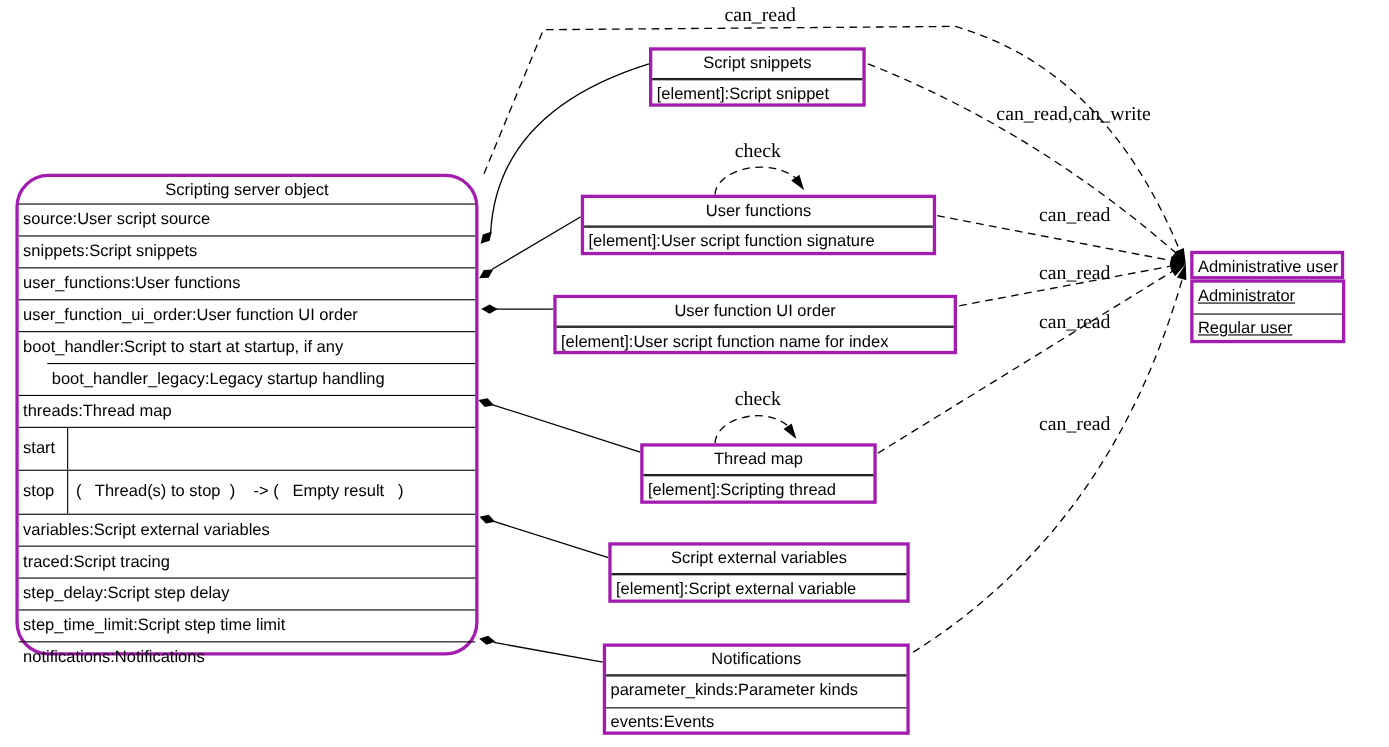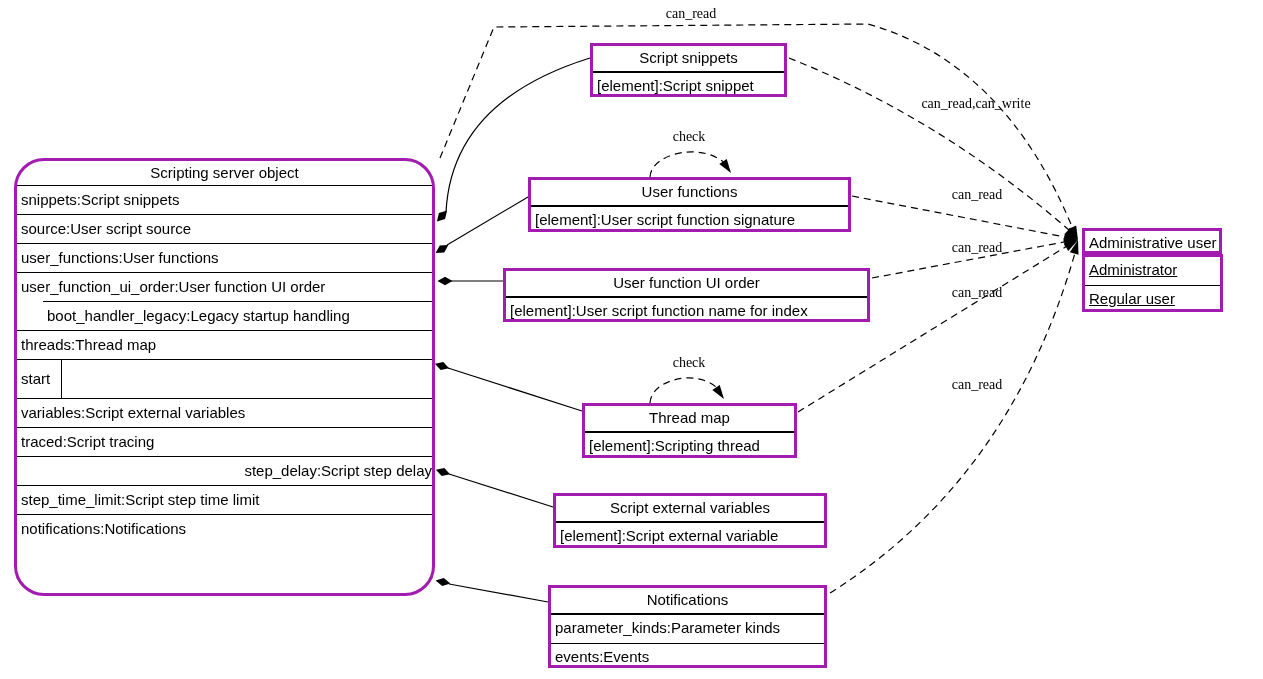--- a/index.html
+++ b/index.html
@@ -39,21 +39,21 @@
     width:45px;flex:0 0 45px;
     border-right:1px solid #000;
     padding-left:4px;box-sizing:border-box;
   }
   .mrow .msig{padding-left:7px;white-space:pre;overflow:hidden;}
   .edge-label{
     position:absolute;
     z-index:2;
     transform:translate(-50%,-50%);
     font-family:"Liberation Serif",serif;
-    font-size:14px;
+    font-size:18px;
     white-space:nowrap;
   }
 </style>
 </head>
 <body>
 
 <div class="canvas">
 
   <svg class="edges" width="1263" height="679" viewBox="0 0 1263 679">
     <g stroke="#000" stroke-width="1.2" fill="none">
@@ -93,32 +93,37 @@
       <polygon points="1078,240 1068.3,251.1 1063.7,243.4"></polygon>
       <polygon points="1078,240 1078.5,254.7 1069.8,252.2"></polygon>
 
       <polygon points="731,173 719.3,164.1 726.7,158.9"></polygon>
       <polygon points="724,399 712.3,390.1 719.7,384.9"></polygon>
     </g>
   </svg>
 
   <div class="node" style="left:14px;top:158px;width:421px;height:438px;border-radius:30px;">
     <div class="title" style="height:24px;line-height:24px;">Scripting server object</div>
+    <div class="row" style="height:28px;line-height:27px;">source:User script source</div>
     <div class="row" style="height:28px;line-height:27px;">snippets:Script snippets</div>
-    <div class="row" style="height:28px;line-height:27px;">source:User script source</div>
     <div class="row" style="height:28px;line-height:27px;">user_functions:User functions</div>
     <div class="row" style="height:28px;line-height:27px;">user_function_ui_order:User function UI order</div>
+    <div class="row" style="height:28px;line-height:27px;">boot_handler:Script to start at startup, if any</div>
     <div class="row" style="height:28px;line-height:27px;margin-left:26px;">boot_handler_legacy:Legacy startup handling</div>
     <div class="row" style="height:28px;line-height:27px;">threads:Thread map</div>
     <div class="mrow" style="height:38px;">
       <div class="mname" style="line-height:37px;">start</div>
     </div>
+    <div class="mrow" style="height:39px;">
+      <div class="mname" style="line-height:38px;">stop</div>
+      <div class="msig" style="line-height:38px;">(   Thread(s) to stop  )    -&gt; (   Empty result   )</div>
+    </div>
     <div class="row" style="height:28px;line-height:27px;">variables:Script external variables</div>
     <div class="row" style="height:28px;line-height:27px;">traced:Script tracing</div>
-    <div class="row" style="height:28px;line-height:27px;text-align:right;">step_delay:Script step delay</div>
+    <div class="row" style="height:28px;line-height:27px;">step_delay:Script step delay</div>
     <div class="row" style="height:28px;line-height:27px;">step_time_limit:Script step time limit</div>
     <div class="row" style="height:28px;line-height:27px;">notifications:Notifications</div>
   </div>
 
   <div class="node mid" style="left:590px;top:43px;width:197px;height:54px;">
     <div class="title" style="height:25px;line-height:24px;">Script snippets</div>
     <div class="row" style="height:27px;line-height:25px;">[element]:Script snippet</div>
   </div>
 
   <div class="node mid" style="left:528px;top:177px;width:323px;height:55px;">

